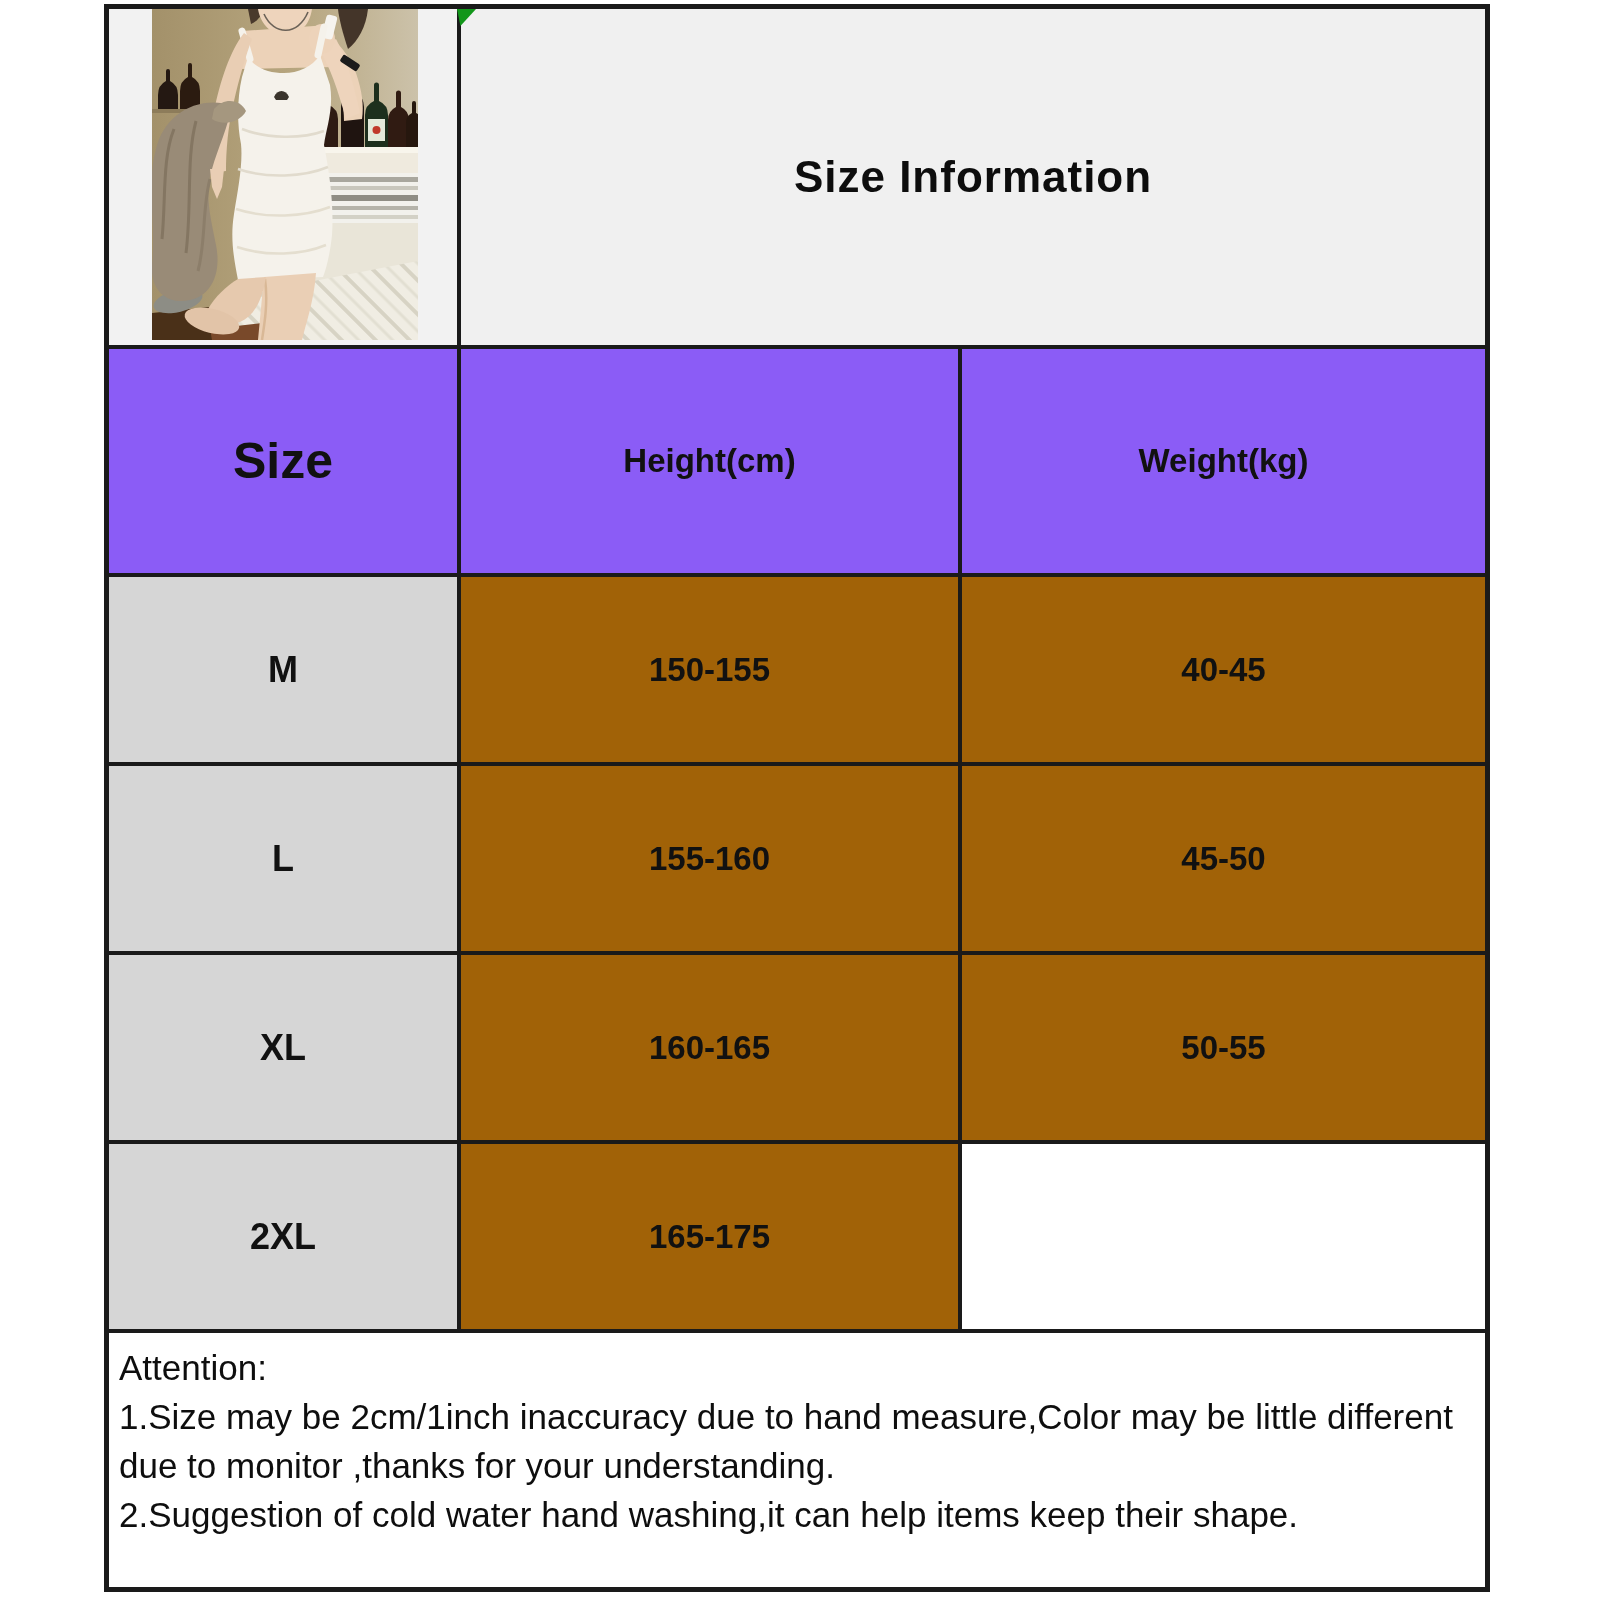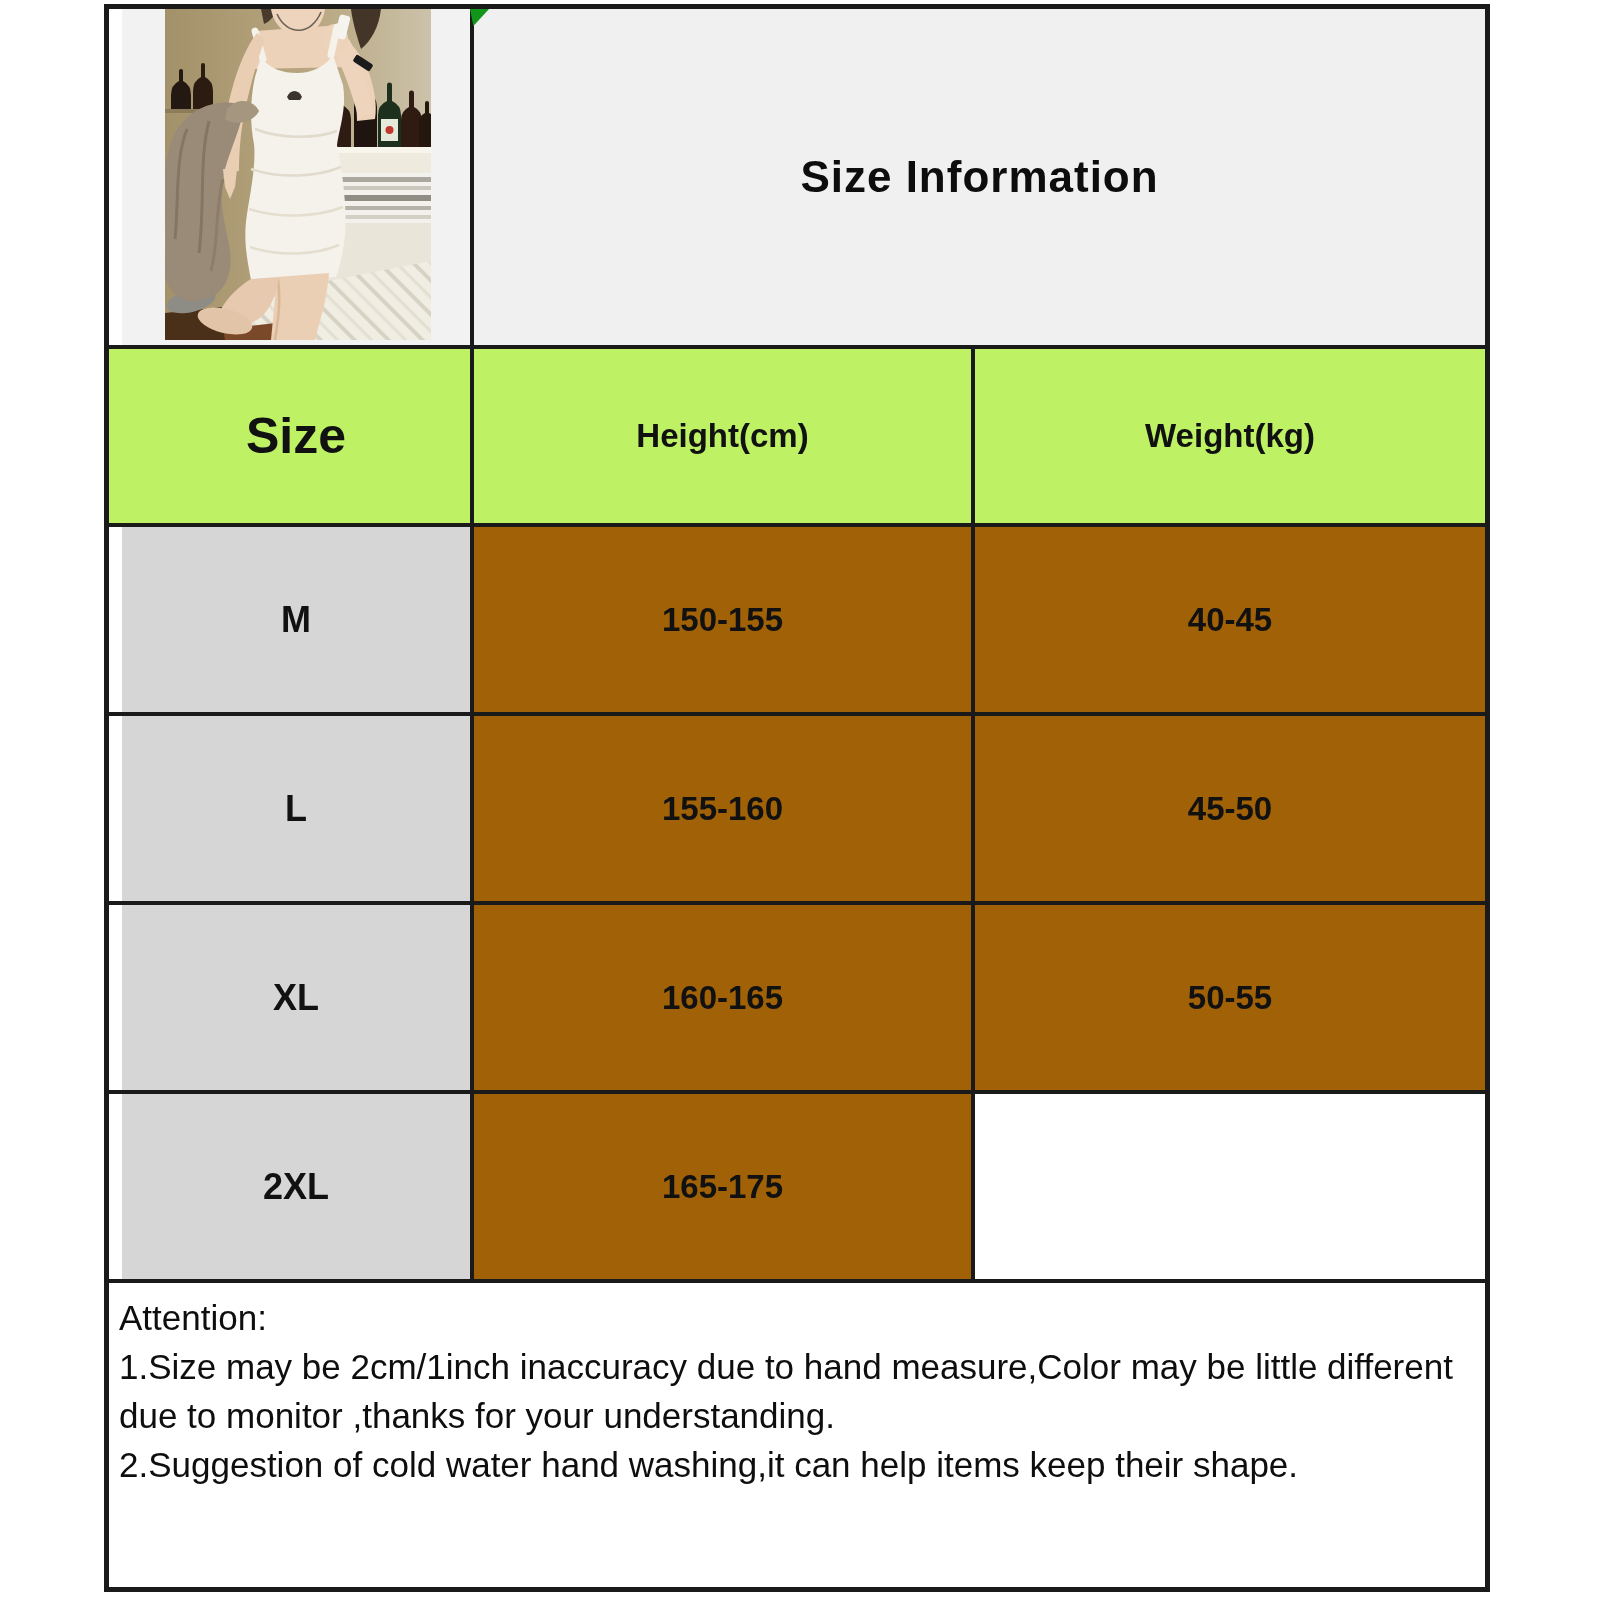--- a/index.html
+++ b/index.html
@@ -5,36 +5,36 @@
   html,body{margin:0;padding:0;background:#ffffff;}
   .canvas{
     position:relative;width:1600px;height:1600px;background:#ffffff;overflow:hidden;
     font-family:"Liberation Sans","DejaVu Sans",sans-serif;color:#111;
   }
   .size-table{
     position:absolute;left:104px;top:4px;width:1386px;height:1588px;
     border:5px solid #1a1a1a;box-sizing:border-box;
     display:flex;flex-direction:column;background:#ffffff;
   }
-  .row{display:flex;flex-direction:row;border-bottom:4px solid #1a1a1a;box-sizing:border-box;padding-left:13px;}
+  .row{display:flex;flex-direction:row;border-bottom:4px solid #1a1a1a;box-sizing:border-box;}
   .cell{box-sizing:border-box;display:flex;align-items:center;justify-content:center;}
   .v{border-right:4px solid #1a1a1a;}
 
   
   .row-top{height:340px;}
   .photo-cell{width:352px;background:#f2f2f2;justify-content:flex-start;align-items:flex-start;padding-left:43px;}
   .title-cell{flex:1;background:#f0f0f0;position:relative;}
   .page-title{font-size:44px;font-weight:bold;color:#0d0d0d;letter-spacing:1px;}
   .corner-marker{
     position:absolute;left:-4px;top:0;width:19px;height:17px;
     background:#12961a;clip-path:polygon(0 0,100% 0,18% 100%);
   }
 
   
-  .header-row{height:178px;background:#bef264;}
+  .header-row{height:228px;background:#8b5cf6;}
   .col1{width:352px;}
   .col2{width:501px;}
   .col3{flex:1;text-align:right;}
   .h-size{font-size:50px;font-weight:bold;}
   .h-col{font-size:33px;font-weight:bold;}
 
   
   .data-row{height:189px;}
   .size-cell{background:#d6d6d6;font-size:36px;font-weight:bold;}
   .val-cell{background:#a16207;font-size:33px;font-weight:bold;}

